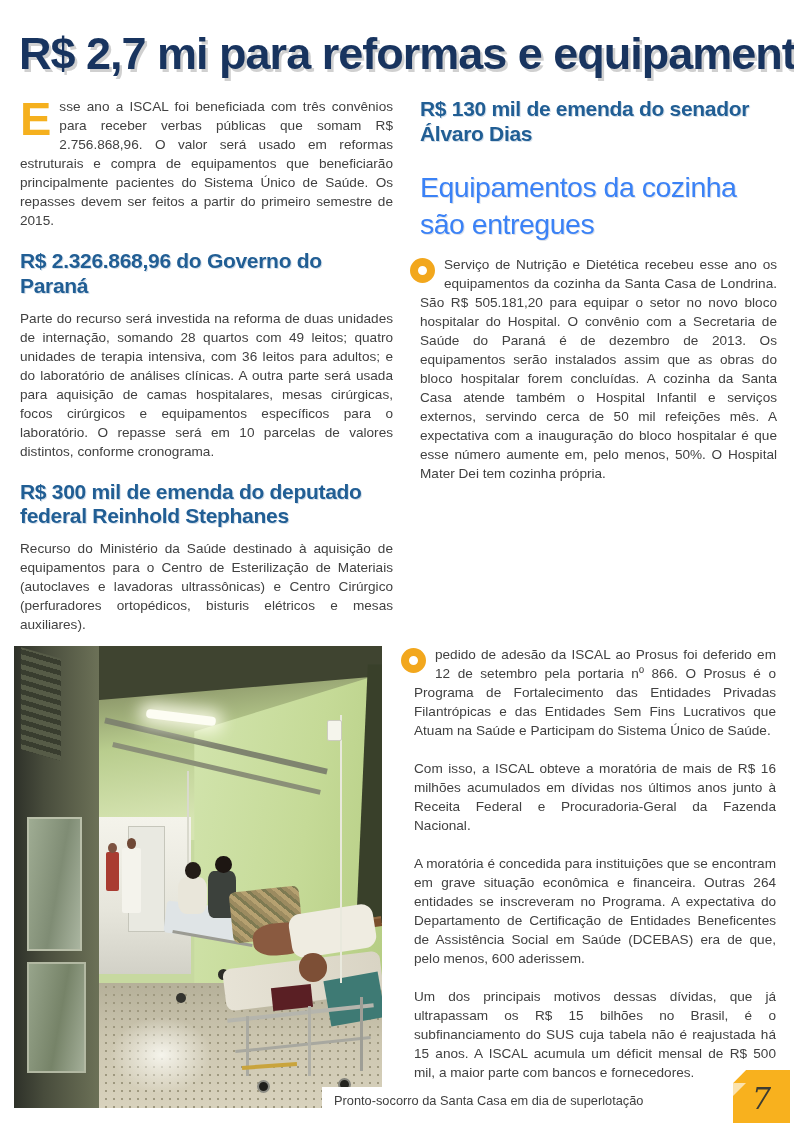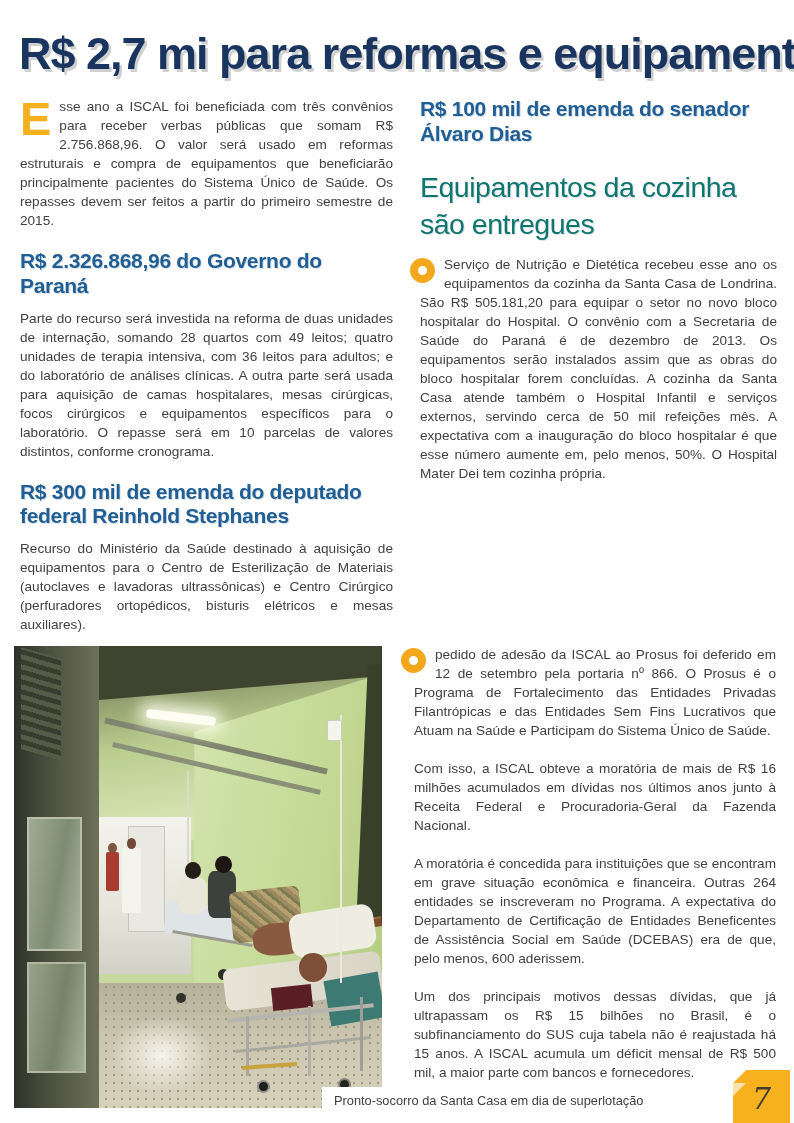--- a/index.html
+++ b/index.html
@@ -26,21 +26,21 @@
   p.body { font-size:13.6px; line-height:19px; text-align:justify; color:#414141; }
   .col-c p.body { margin-bottom:19px; }
 
   h3.sub {
     font-size:21px; line-height:1.18; font-weight:bold; color:#215e94;
     letter-spacing:-0.3px; margin:19px 0 10px 0;
     text-shadow:1px 1px 0 rgba(200,214,228,.8);
   }
   h3.sub.first { margin-top:0; }
   h2.big {
-    font-size:28.5px; line-height:1.3; font-weight:400; color:#0f766e;
+    font-size:28.5px; line-height:1.3; font-weight:400; color:#3b82f6;
     letter-spacing:-0.5px; margin:22px 0 12px 0;
     text-shadow:1px 1px 0 rgba(205,212,224,.7);
   }
   .dropcap-e {
     float:left; font-size:47px; line-height:38px; font-weight:bold;
     color:#f5b01e; margin:3px 8px 0 0;
   }
   .ring-o {
     float:left; width:25px; height:25px; border:8px solid #f2a71d;
     border-radius:50%; margin:3px 9px 1px -10px; background:#fff;
@@ -151,21 +151,21 @@
 
   <div class="col col-a">
     <p class="body"><span class="dropcap-e">E</span><span>sse ano a ISCAL foi beneficiada com três convênios para receber verbas públicas que somam R$ 2.756.868,96. O valor será usado em reformas estruturais e compra de equipamentos que beneficiarão principalmente pacientes do Sistema Único de Saúde. Os repasses devem ser feitos a partir do primeiro semestre de 2015.</span></p>
     <h3 class="sub">R$ 2.326.868,96 do Governo do Paraná</h3>
     <p class="body">Parte do recurso será investida na reforma de duas unidades de internação, somando 28 quartos com 49 leitos; quatro unidades de terapia intensiva, com 36 leitos para adultos; e do laboratório de análises clínicas. A outra parte será usada para aquisição de camas hospitalares, mesas cirúrgicas, focos cirúrgicos e equipamentos específicos para o laboratório. O repasse será em 10 parcelas de valores distintos, conforme cronograma.</p>
     <h3 class="sub">R$ 300 mil de emenda do deputado federal Reinhold Stephanes</h3>
     <p class="body">Recurso do Ministério da Saúde destinado à aquisição de equipamentos para o Centro de Esterilização de Materiais (autoclaves e lavadoras ultrassônicas) e Centro Cirúrgico (perfuradores ortopédicos, bisturis elétricos e mesas auxiliares).</p>
   </div>
 
   <div class="col col-b">
-    <h3 class="sub first">R$ 100 mil de emenda do senador Álvaro Dias</h3>
+    <h3 class="sub first">R$ 130 mil de emenda do senador Álvaro Dias</h3>
     <h2 class="big">Equipamentos da cozinha são entregues</h2>
     <p class="body"><span class="ring-o"></span><span>Serviço de Nutrição e Dietética recebeu esse ano os equipamentos da cozinha da Santa Casa de Londrina. São R$ 505.181,20 para equipar o setor no novo bloco hospitalar do Hospital. O convênio com a Secretaria de Saúde do Paraná é de dezembro de 2013. Os equipamentos serão instalados assim que as obras do bloco hospitalar forem concluídas. A cozinha da Santa Casa atende também o Hospital Infantil e serviços externos, servindo cerca de 50 mil refeições mês. A expectativa com a inauguração do bloco hospitalar é que esse número aumente em, pelo menos, 50%. O Hospital Mater Dei tem cozinha própria.</span></p>
   </div>
 
 
   <div class="photo">
     <div class="ph-ceiling"></div>
     <div class="ph-wall-right"></div>
     <div class="ph-beam-a"></div>
     <div class="ph-beam-b"></div>

